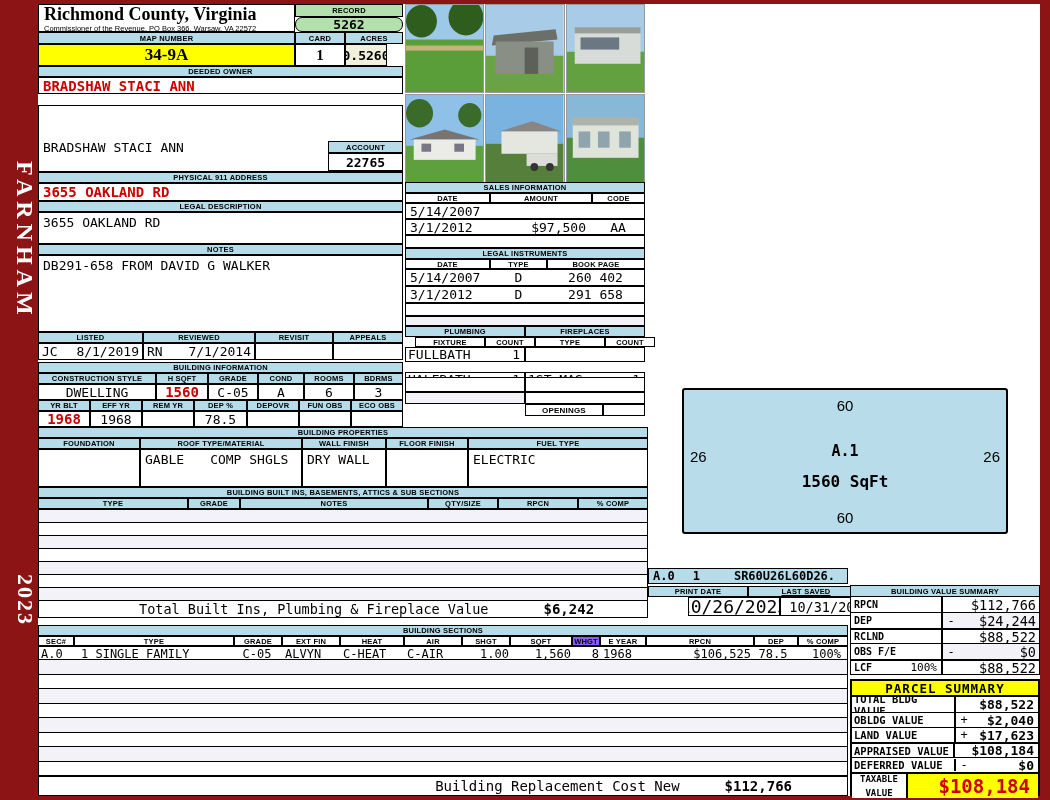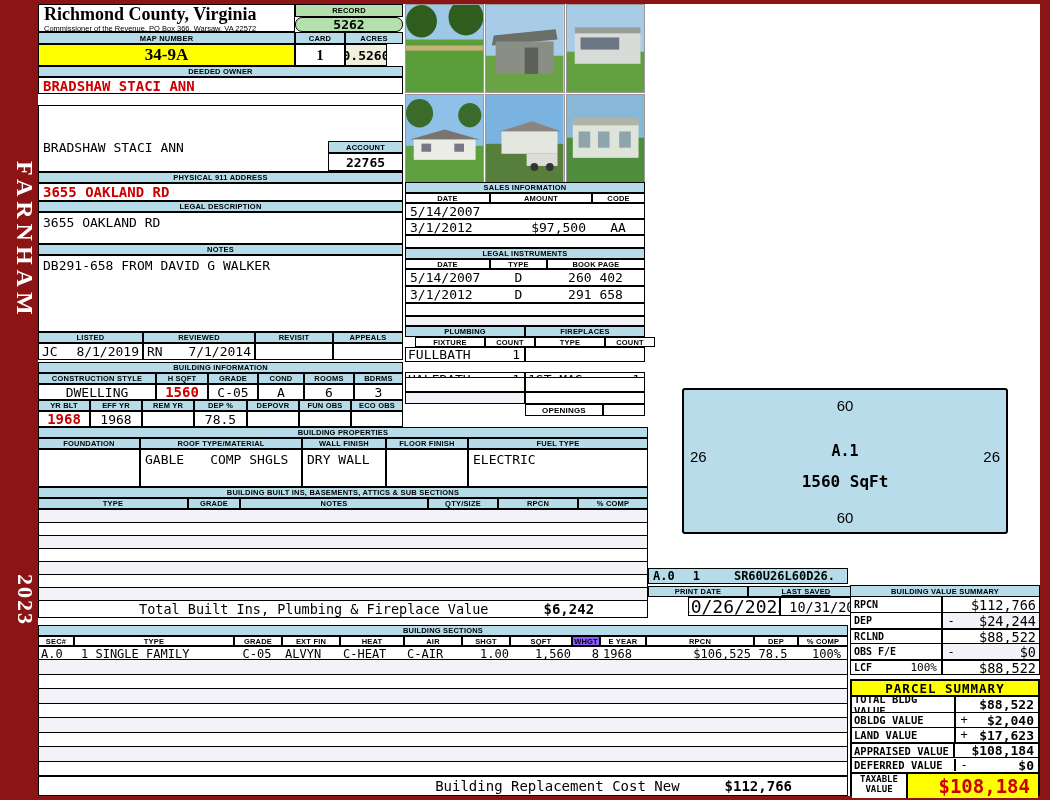--- a/index.html
+++ b/index.html
@@ -439,21 +439,21 @@
         <div class="ps-label">APPRAISED VALUE</div>
         <div class="ps-sign"></div>
         <div class="ps-val">$108,184</div>
       </div>
       <div class="ps-row" style="height:15px;align-items:center;">
         <div class="ps-label">DEFERRED VALUE</div>
         <div class="ps-sign">-</div>
         <div class="ps-val">$0</div>
       </div>
       <div style="height:26px;display:flex;border-top:2px solid #000;">
-        <div style="width:56px;border-right:2px solid #000;display:flex;flex-direction:column;align-items:center;justify-content:flex-start;font:bold 9px 'DejaVu Sans Mono',monospace;line-height:10px;background:#fff;">
+        <div style="width:56px;border-right:2px solid #000;display:flex;flex-direction:column;align-items:center;justify-content:space-between;font:bold 9px 'DejaVu Sans Mono',monospace;line-height:10px;background:#fff;">
           <span>TAXABLE</span>
           <span>VALUE</span>
         </div>
         <div style="flex:1;background:#FFFF00;display:flex;align-items:center;justify-content:flex-end;padding-right:8px;font:bold 19px 'DejaVu Sans Mono',monospace;color:#CC0000;">$108,184</div>
       </div>
     </div>
 
   </div>
 </div>
 

